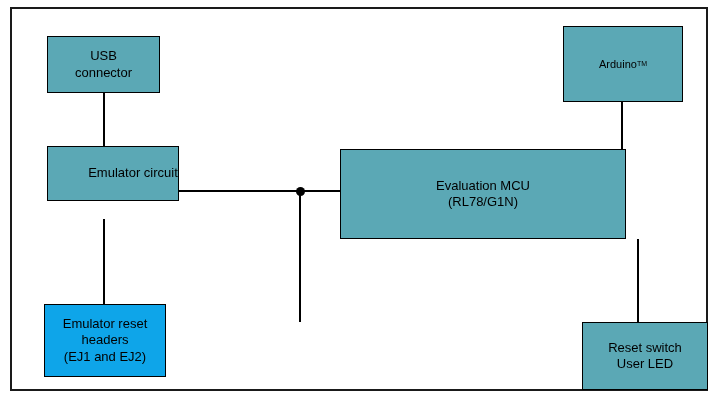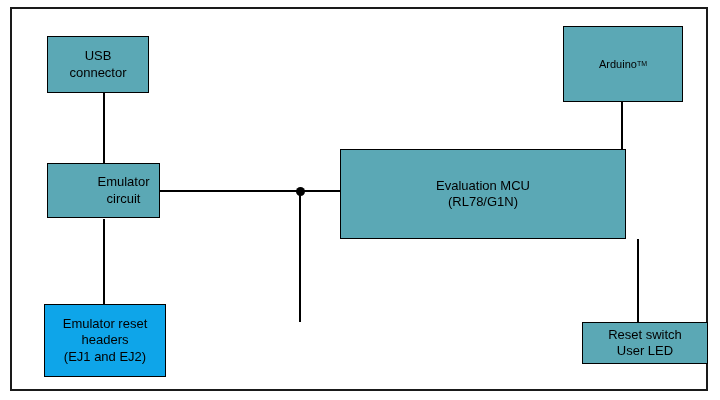--- a/index.html
+++ b/index.html
@@ -47,27 +47,27 @@
     position: absolute;
     width: 9px;
     height: 9px;
     background: #000000;
     border-radius: 50%;
   }
   .small-text { font-size: 11px; line-height: 1.3; }
   sup { font-size: 7px; vertical-align: super; }
 
   
-  .usb           { left: 35px;  top: 27px;  width: 102px; height: 57px; }
-  .emulator      { left: 35px;  top: 154px; width: 113px; height: 55px; padding-left: 40px; }
+  .usb           { left: 35px;  top: 27px;  width: 113px; height: 57px; }
+  .emulator      { left: 35px;  top: 137px; width: 132px; height: 55px; padding-left: 40px; }
   .reset-headers { left: 32px;  top: 295px; width: 122px; height: 73px; }
   .power-led     { left: 251px; top: 313px; width: 75px;  height: 57px; }
   .mcu           { left: 328px; top: 140px; width: 286px; height: 90px; }
   .arduino       { left: 551px; top: 17px;  width: 120px; height: 76px; }
-  .reset-switch  { left: 570px; top: 313px; width: 126px; height: 42px; }
+  .reset-switch  { left: 570px; top: 313px; width: 126px; height: 68px; }
 
   
   .l-usb-emulator   { left: 91px;  top: 84px;  width: 2px;   height: 71px; }
   .l-emulator-reset { left: 91px;  top: 210px; width: 2px;   height: 85px; }
   .l-emulator-mcu   { left: 148px; top: 181px; width: 180px; height: 2px; }
   .l-junction-power { left: 287px; top: 182px; width: 2px;   height: 131px; }
   .l-arduino-mcu    { left: 609px; top: 93px;  width: 2px;   height: 47px; }
   .l-mcu-resetsw    { left: 625px; top: 230px; width: 2px;   height: 83px; }
   .junction         { left: 284px; top: 178px; }
 </style>

